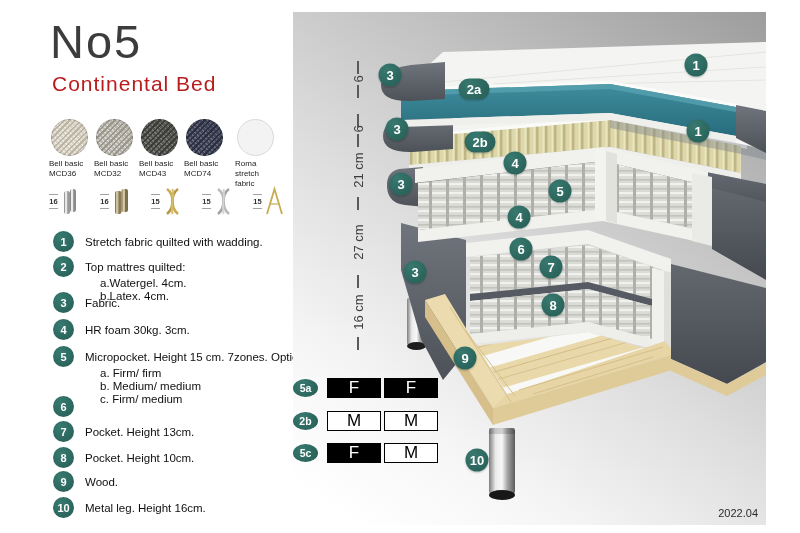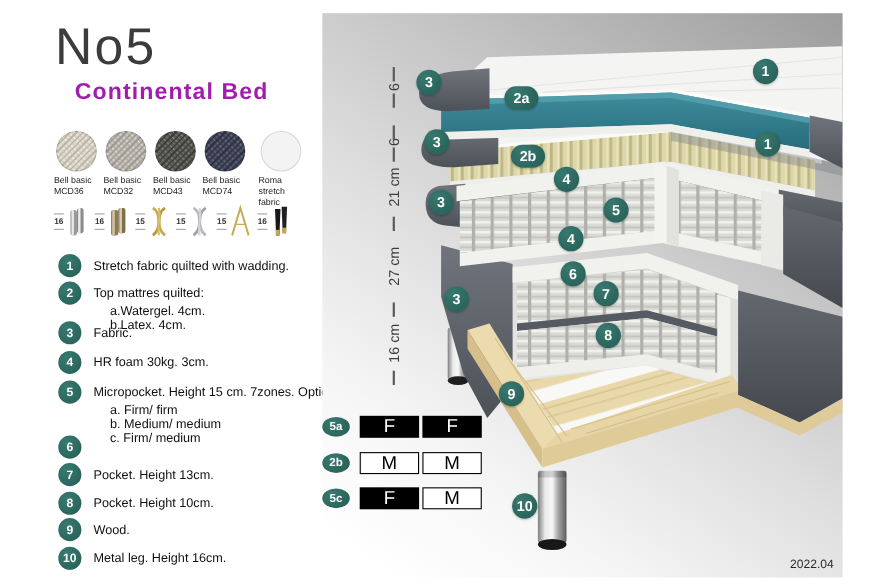--- a/index.html
+++ b/index.html
@@ -3,22 +3,22 @@
 <meta charset="utf-8">
 <style>
   html,body{margin:0;padding:0;}
   body{width:800px;height:533px;position:relative;background:#ffffff;
        font-family:"Liberation Sans", sans-serif;overflow:hidden;}
 
   
   .left-panel{position:absolute;left:0;top:0;width:293px;height:533px;background:#fff;padding-left:30px;}
   .title{position:absolute;left:50px;top:14px;font-size:47px;font-weight:300;
          color:#3c3c3c;letter-spacing:2px;}
-  .subtitle{position:absolute;left:68px;top:72px;font-size:21px;font-weight:700;
-            color:#a21caf;letter-spacing:1px;}
+  .subtitle{position:absolute;left:52px;top:72px;font-size:21px;font-weight:400;
+            color:#b91c1c;letter-spacing:1px;}
 
   .swatches{position:absolute;left:49px;top:119px;display:flex;gap:4px;}
   .sw{width:41px;}
   .sw.roma{margin-left:6px;}
   .sw-circle{width:37px;height:37px;border-radius:50%;margin:0 auto;
              border:1px solid rgba(0,0,0,.15);box-sizing:border-box;}
   .sw1 .sw-circle{background-color:#d8d3c6;background-image:
      repeating-linear-gradient(135deg,#bcb5a4 0 1.5px,transparent 1.5px 4px),
      repeating-linear-gradient(45deg,rgba(255,255,255,.5) 0 1px,transparent 1px 3.5px);}
   .sw2 .sw-circle{background-color:#b9b6ae;background-image:
@@ -26,21 +26,21 @@
      repeating-linear-gradient(45deg,rgba(255,255,255,.45) 0 1px,transparent 1px 3.5px);}
   .sw3 .sw-circle{background-color:#565653;background-image:
      repeating-linear-gradient(135deg,#3c3c39 0 1.5px,transparent 1.5px 4px),
      repeating-linear-gradient(45deg,rgba(255,255,255,.22) 0 1px,transparent 1px 3.5px);}
   .sw4 .sw-circle{background-color:#414659;background-image:
      repeating-linear-gradient(135deg,#2b2f41 0 1.5px,transparent 1.5px 4px),
      repeating-linear-gradient(45deg,rgba(255,255,255,.2) 0 1px,transparent 1px 3.5px);}
   .sw5 .sw-circle{background-color:#f3f3f3;border-color:#d9d9d9;}
   .sw-label{font-size:8px;line-height:1.25;color:#1d1d1d;margin-top:3px;}
 
-  .legs-row{position:absolute;left:47px;top:186px;display:flex;align-items:flex-start;gap:3px;}
+  .legs-row{position:absolute;left:47px;top:186px;display:flex;align-items:flex-start;gap:17px;}
   .leg-group{display:flex;align-items:center;}
   .measure{display:flex;flex-direction:column;align-items:center;width:13px;}
   .measure .dash{width:9px;height:1px;background:#a3a3a3;}
   .measure .num{font-size:7.5px;font-weight:bold;color:#333;padding:2px 0;}
   .leg-icon{width:21px;height:31px;}
 
   .parts{position:absolute;left:0;top:0;width:293px;height:533px;}
   .part-item{position:absolute;left:53px;}
   .part-row{display:flex;align-items:center;}
   .part-badge{width:21px;height:21px;border-radius:50%;flex:0 0 21px;

